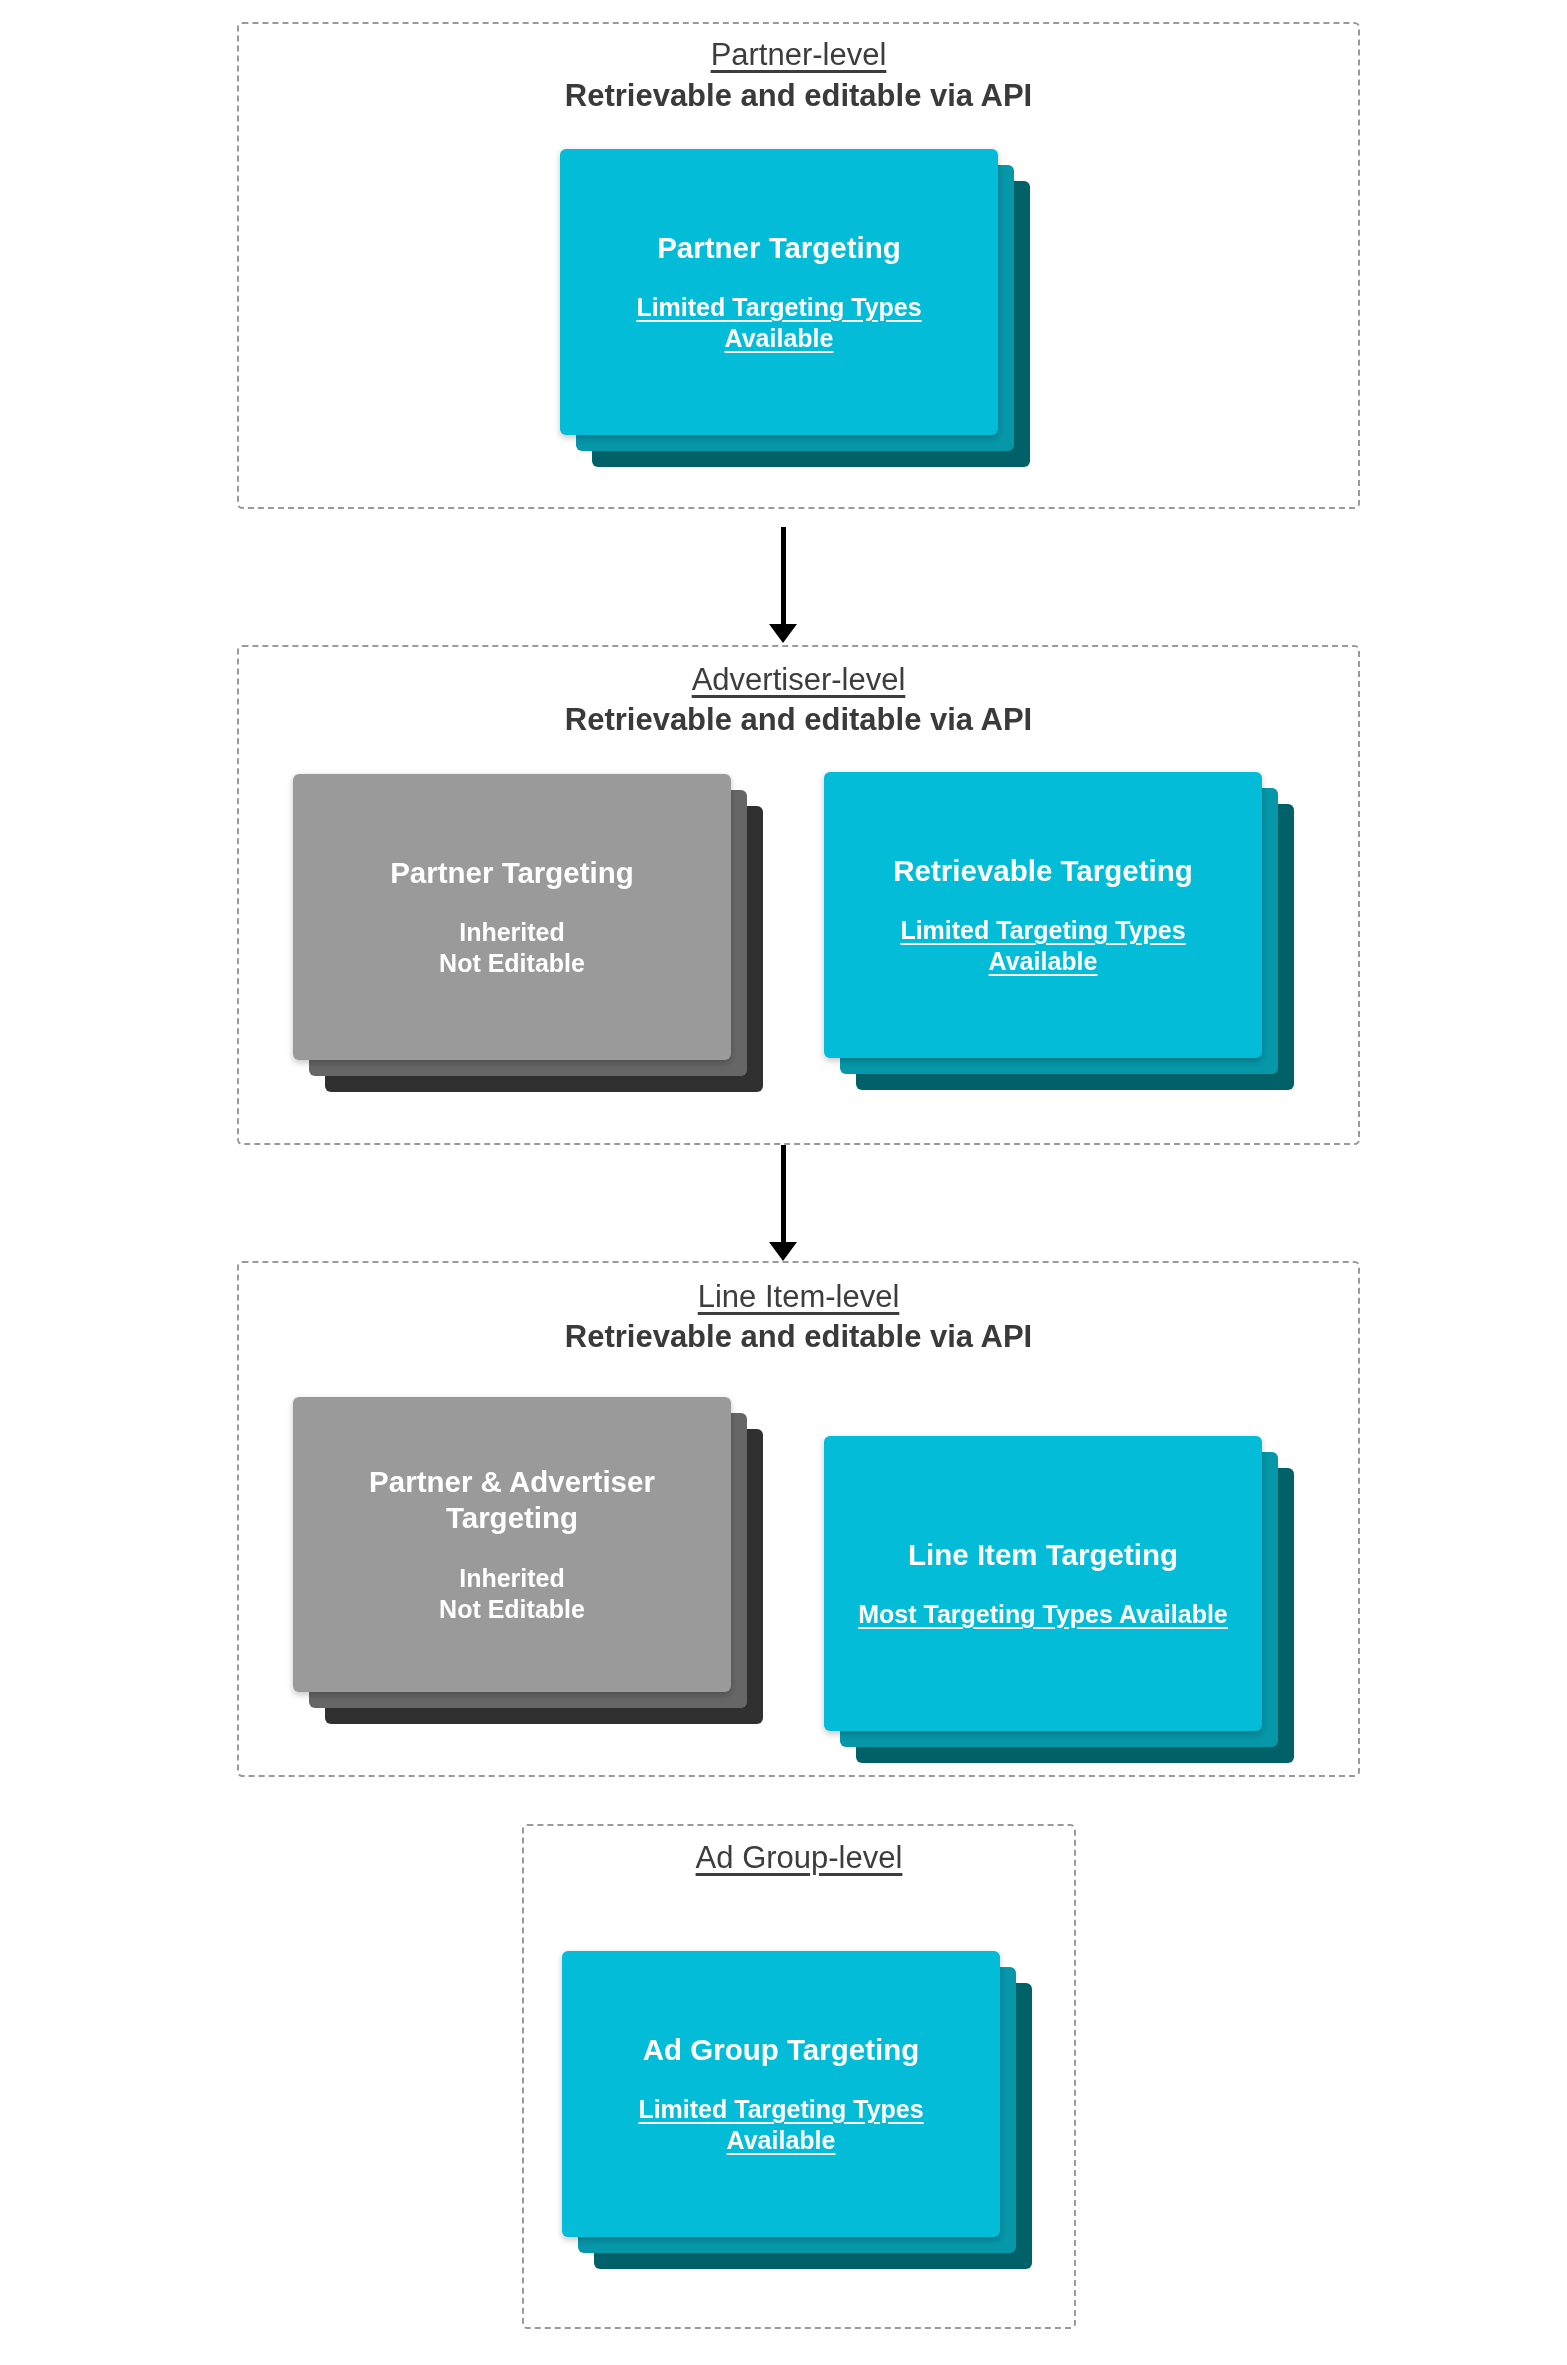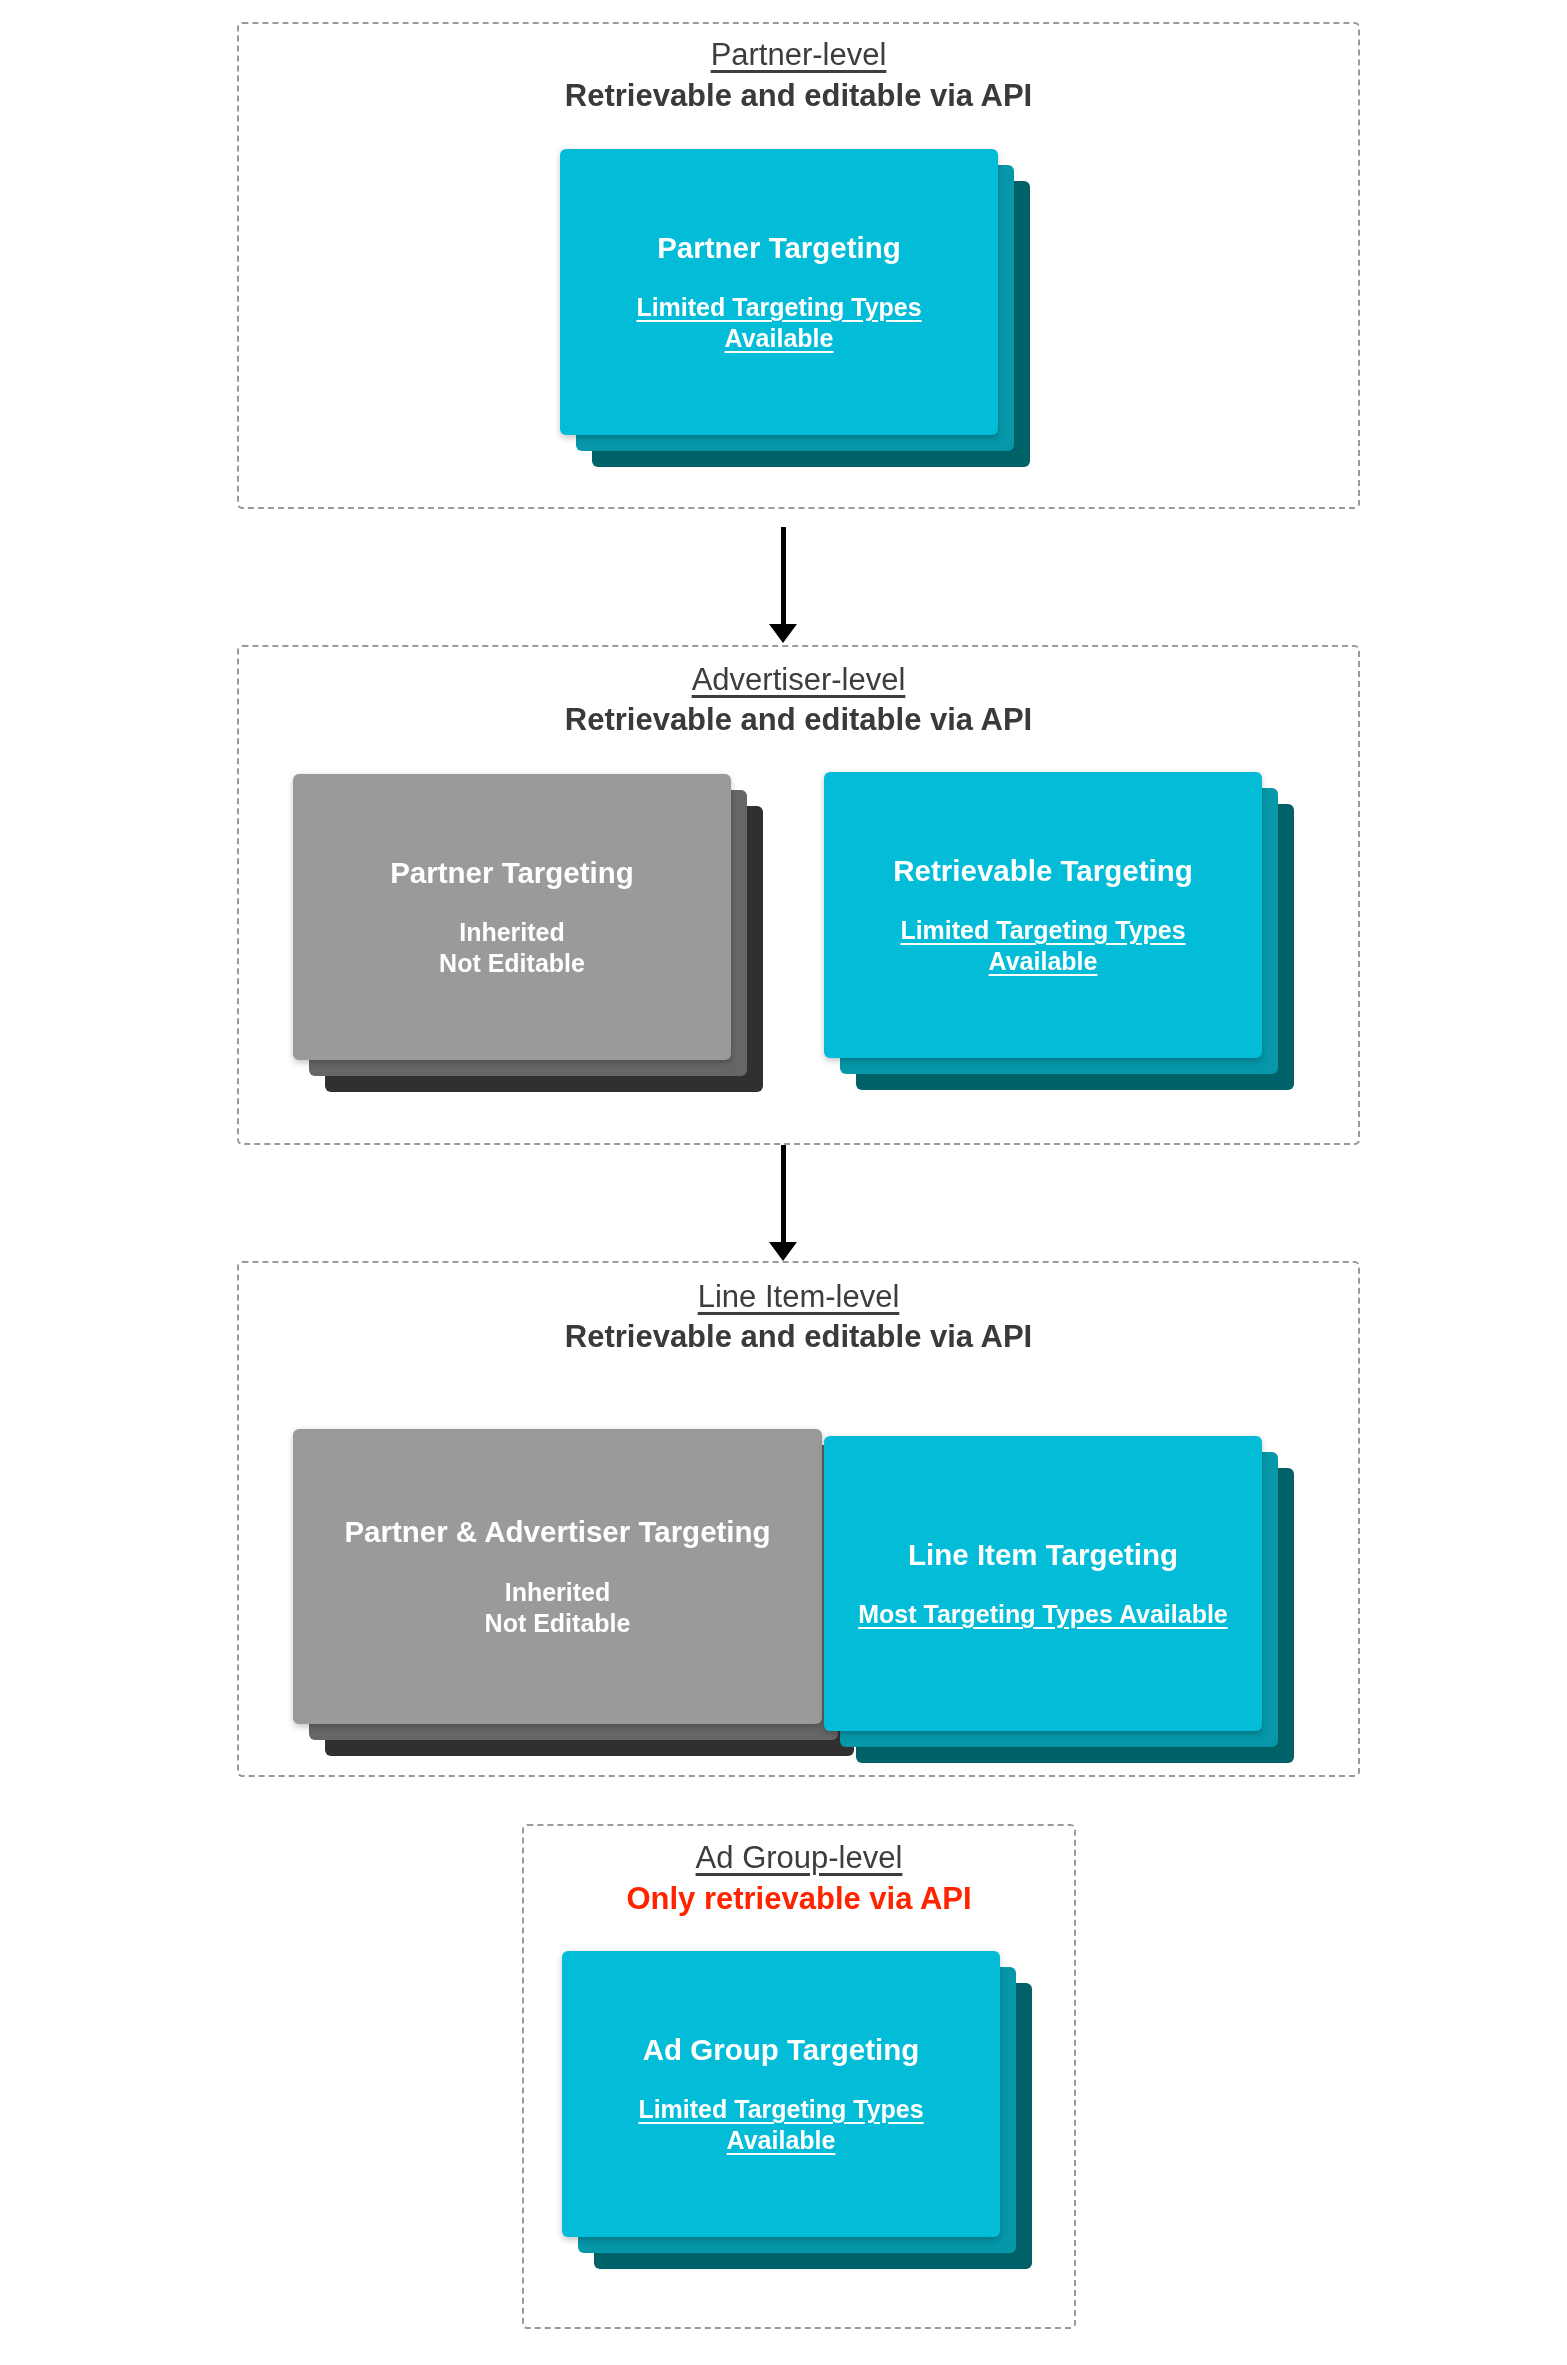--- a/index.html
+++ b/index.html
@@ -202,21 +202,21 @@
     <div class="shaft" style="height:100px;"></div>
     <div class="head"></div>
   </div>
 
   <div class="level-box" style="left:237px; top:1261px; width:1123px; height:516px;">
     <div class="level-header" style="top:16px;">
       <span class="level-title">Line Item-level</span>
       <span class="level-sub">Retrievable and editable via API</span>
     </div>
 
-    <div class="stack gray" style="left:54px; top:134px; width:529px; height:295px;margin-top:32px;">
+    <div class="stack gray" style="left:54px; top:134px; width:438px; height:295px;">
       <div class="layer back"></div>
       <div class="layer mid"></div>
       <div class="layer front">
         <p class="card-title">Partner &amp; Advertiser Targeting</p>
         <p class="card-note" style="white-space:pre-line;">Inherited
 Not Editable</p>
       </div>
     </div>
 
     <div class="stack cyan" style="left:585px; top:134px; width:438px; height:295px;margin-top:39px;">
@@ -225,21 +225,20 @@
       <div class="layer front">
         <p class="card-title">Line Item Targeting</p>
         <p class="card-note link">Most Targeting Types Available</p>
       </div>
     </div>
   </div>
 
   <div class="level-box" style="left:522px; top:1824px; width:554px; height:505px;">
     <div class="level-header" style="top:14.3px;">
       <span class="level-title">Ad Group-level</span>
-      <span class="level-sub alert">Only retrievable via API</span>
     </div>
 
     <div class="stack cyan" style="left:38px; top:125px; width:438px; height:286px;">
       <div class="layer back"></div>
       <div class="layer mid"></div>
       <div class="layer front">
         <p class="card-title">Ad Group Targeting</p>
         <p class="card-note link">Limited Targeting Types Available</p>
       </div>
     </div>

